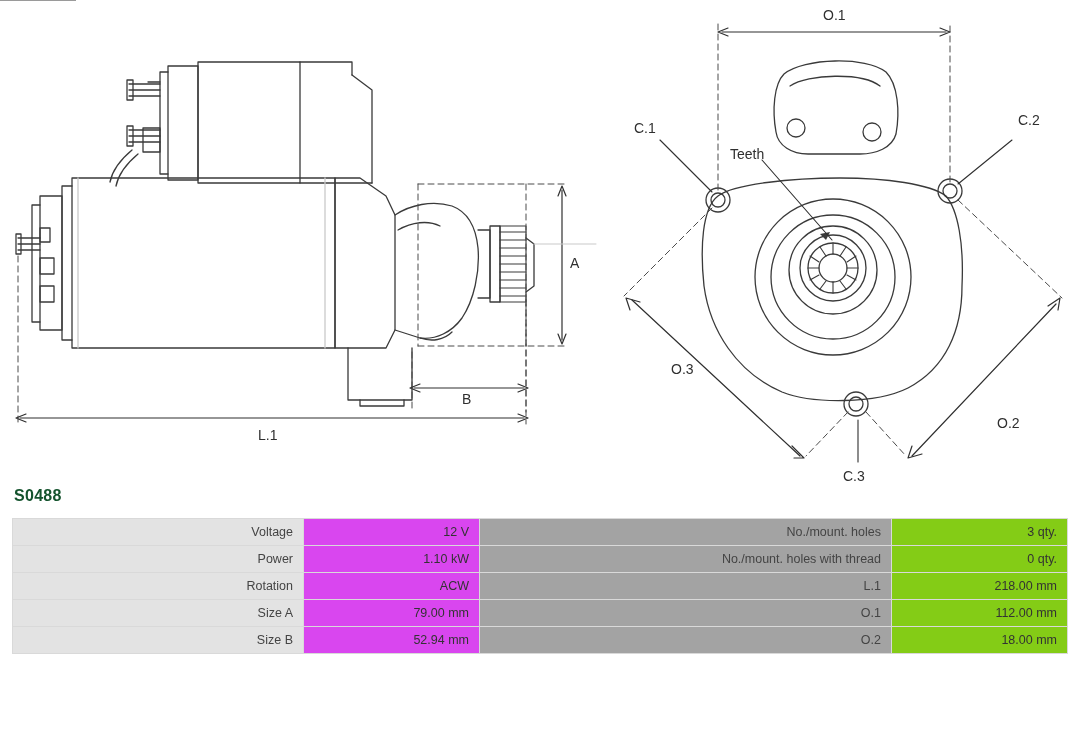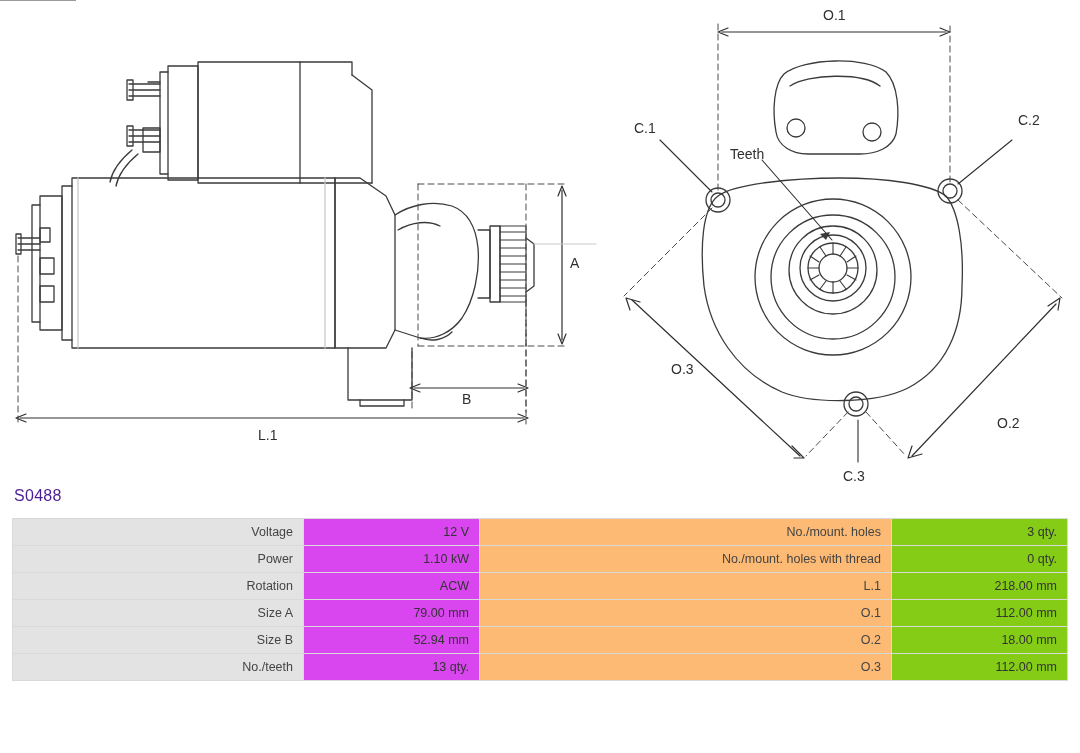--- a/index.html
+++ b/index.html
@@ -10,21 +10,21 @@
     color:#333333;
     position:relative;
     overflow:hidden;
   }
   .drawing{
     position:absolute;left:0;top:0;width:1080px;height:480px;
   }
   .drawing svg{display:block;}
   .part-code{
     position:absolute;left:14px;top:487px;
-    font-size:16px;color:#4c1d95;font-weight:400;letter-spacing:.3px;text-align:center;
+    font-size:16px;color:#14532d;font-weight:700;letter-spacing:.3px;text-align:center;
   }
   table.specs{
     position:absolute;left:12px;top:518px;
     width:1056px;
     border-collapse:collapse;
     font-size:12.5px;
     padding-left:28px;
   }
   table.specs td{
     border:1px solid #d9d9d9;
@@ -38,21 +38,21 @@
     color:#444;
     width:270px;
   }
   td.val{
     background:#d946ef;
     text-align:right;
     color:#333;
     width:155px;
   }
   td.lbl2{
-    background:#fdba74;
+    background:#a3a3a3;
     text-align:right;
     color:#444;
     width:none;
   }
   td.val2{
     background:#84cc16;
     text-align:right;
     color:#333;
     width:155px;
   }
@@ -294,20 +294,14 @@
       <td class="val">79.00 mm</td>
       <td class="lbl2">O.1</td>
       <td class="val2">112.00 mm</td>
     </tr>
     <tr>
       <td class="lbl">Size B</td>
       <td class="val">52.94 mm</td>
       <td class="lbl2">O.2</td>
       <td class="val2">18.00 mm</td>
     </tr>
-    <tr>
-      <td class="lbl">No./teeth</td>
-      <td class="val">13 qty.</td>
-      <td class="lbl2">O.3</td>
-      <td class="val2">112.00 mm</td>
-    </tr>
   </tbody>
 </table>
 
 </body></html>

